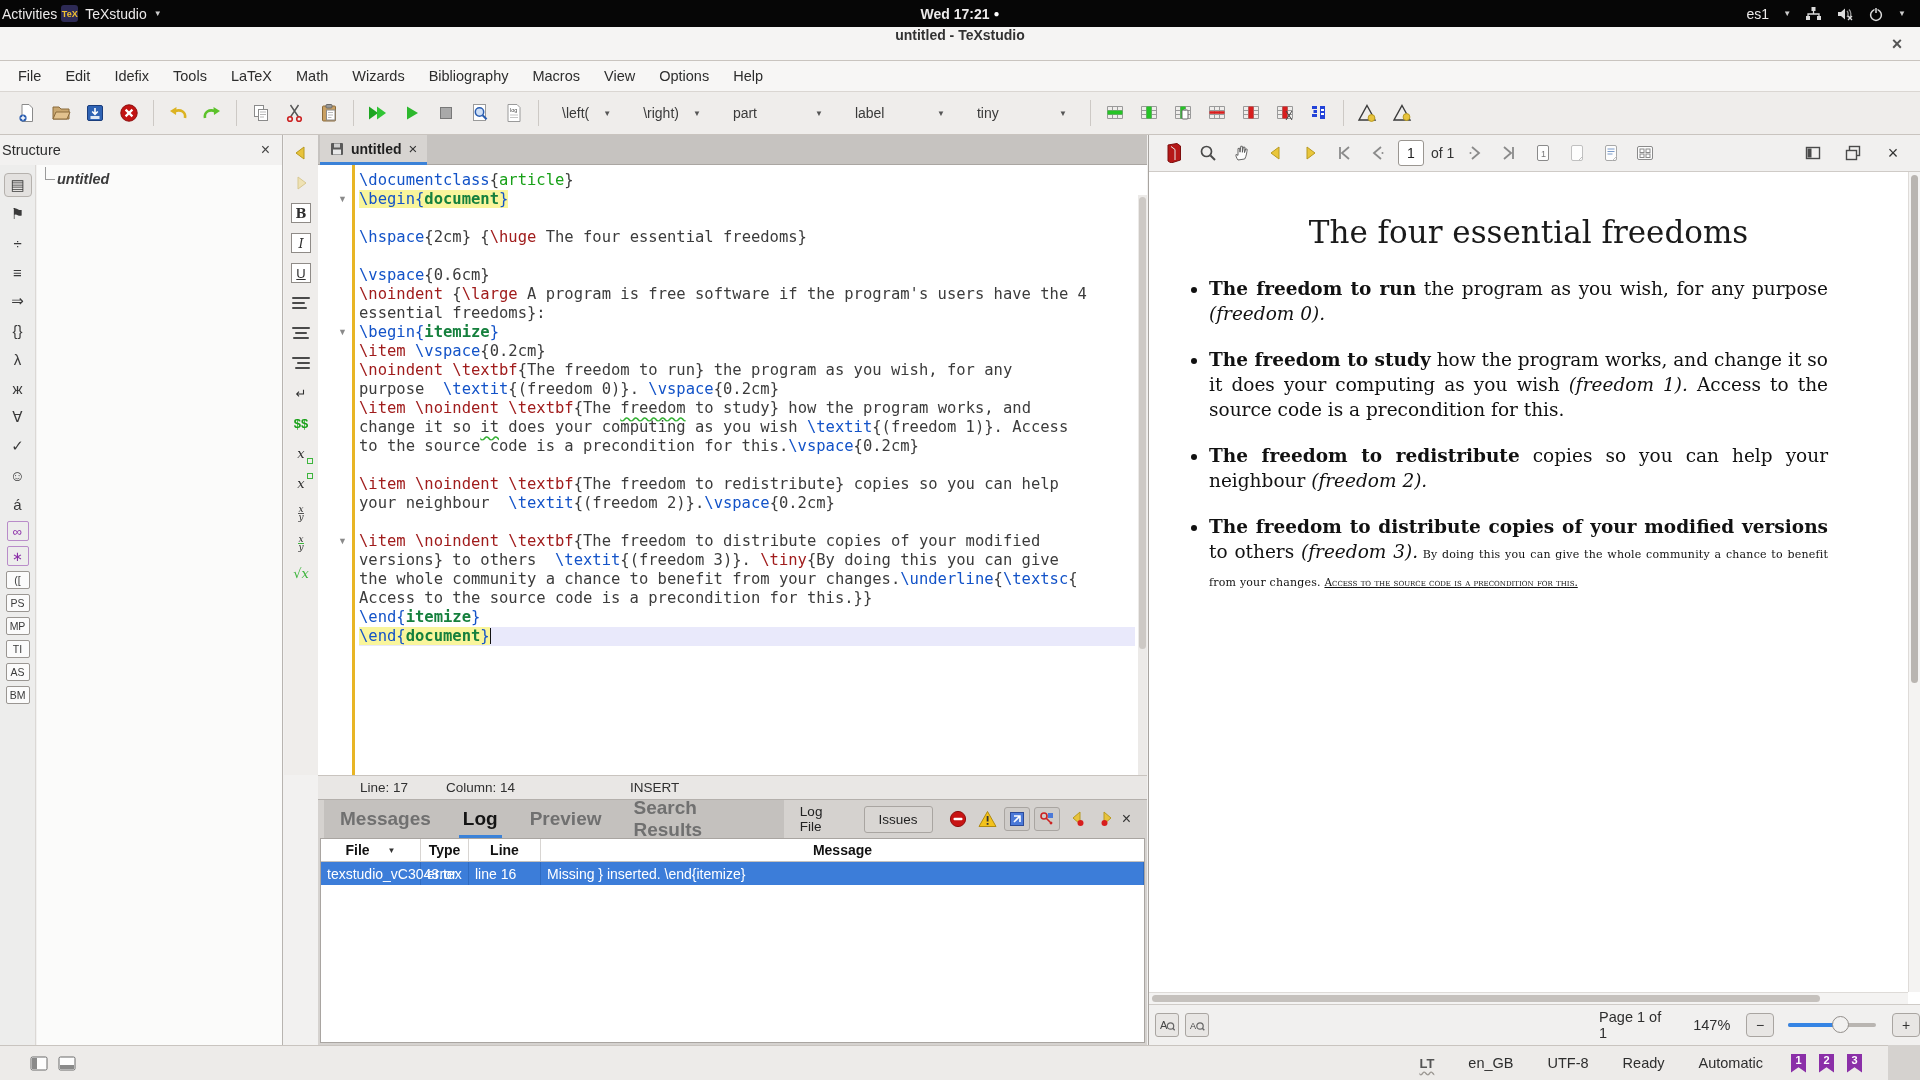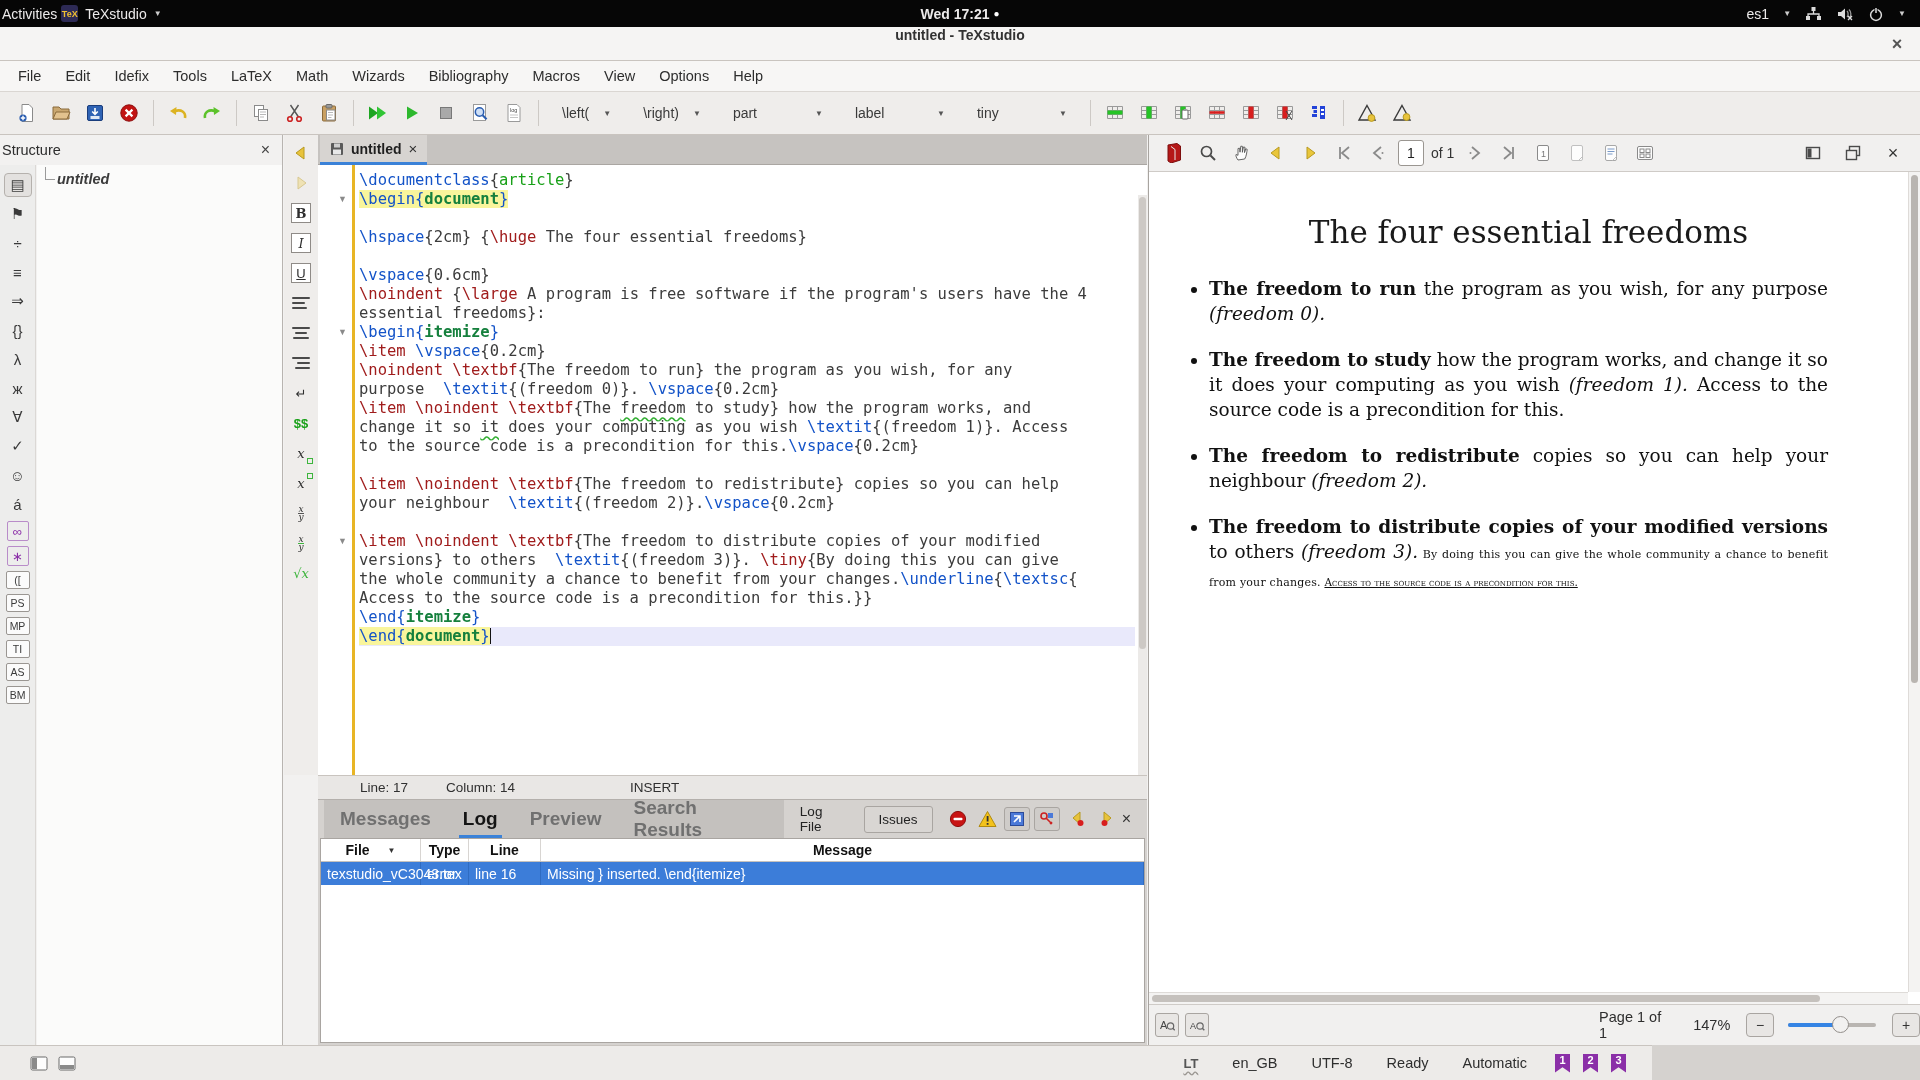--- a/index.html
+++ b/index.html
@@ -170,21 +170,21 @@
   #page-status { margin-left:390px; }
   #zoom-pct { margin-left:26px; }
   .zoombtn { width:30px; height:24px; border:1px solid #a9a5a1; border-radius:4px; background:#e8e6e4;
     display:flex; align-items:center; justify-content:center; margin-left:16px; font-size:14px; color:#333; }
   #zoom-slider { position:relative; width:96px; height:4px; background:#b9b5b1; border-radius:2px; margin-left:14px; }
   #zoom-fill { position:absolute; left:0; top:0; bottom:0; width:55%; background:#3584e4; border-radius:2px; }
   #zoom-thumb { position:absolute; left:50%; top:-7px; width:17px; height:17px; background:#f2f1f0;
     border:1px solid #928e8a; border-radius:50%; }
 
   
-  #statusbar { position:absolute; left:0; top:1045px; width:1652px; height:35px; background:#edebe9;
+  #statusbar { position:absolute; left:0; top:1045px; width:1888px; height:35px; background:#edebe9;
     border-top:1px solid #c9c4bf; display:flex; align-items:center; font-size:14.5px; color:#2e2e2e; }
   #sb-left { display:flex; gap:10px; padding-left:30px; }
   #sb-right { margin-left:auto; display:flex; align-items:center; gap:34px; padding-right:26px; }
   #sb-right .lt { text-decoration:underline; text-decoration-style:wavy; text-decoration-color:#9a9691;
     text-underline-offset:3px; font-weight:bold; font-size:13px; color:#555; }
   .bmark { position:relative; width:15px; height:19px; background:#8b2fa8;
     clip-path:polygon(0 0,100% 0,100% 100%,50% 72%,0 100%); display:flex; align-items:flex-start;
     justify-content:center; color:#fff; font-size:11px; font-weight:bold; }
   #sb-books { display:flex; gap:13px; margin-left:-6px; }
 

